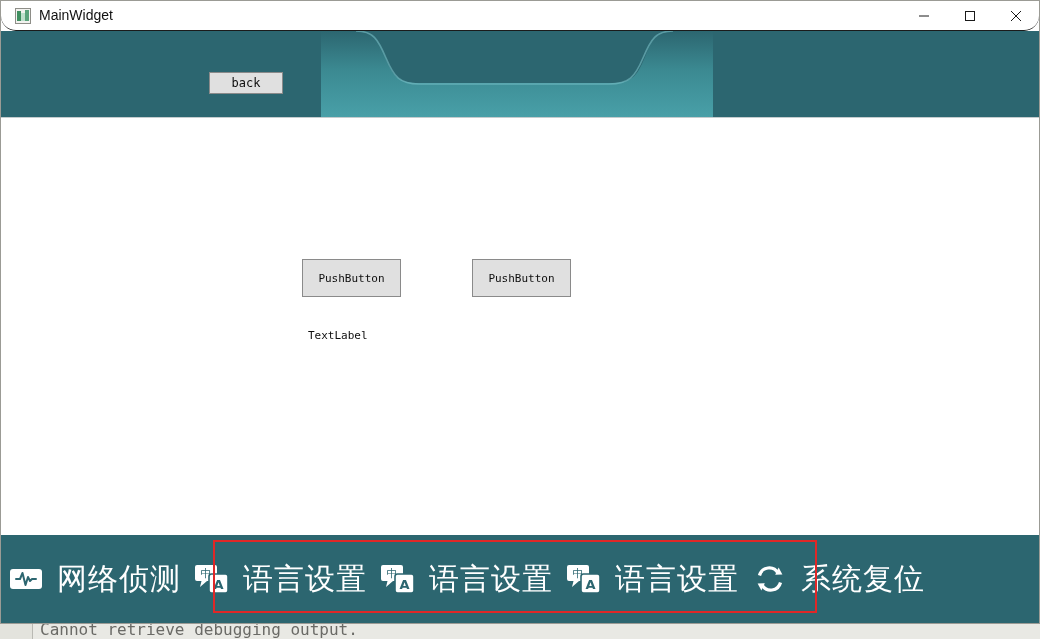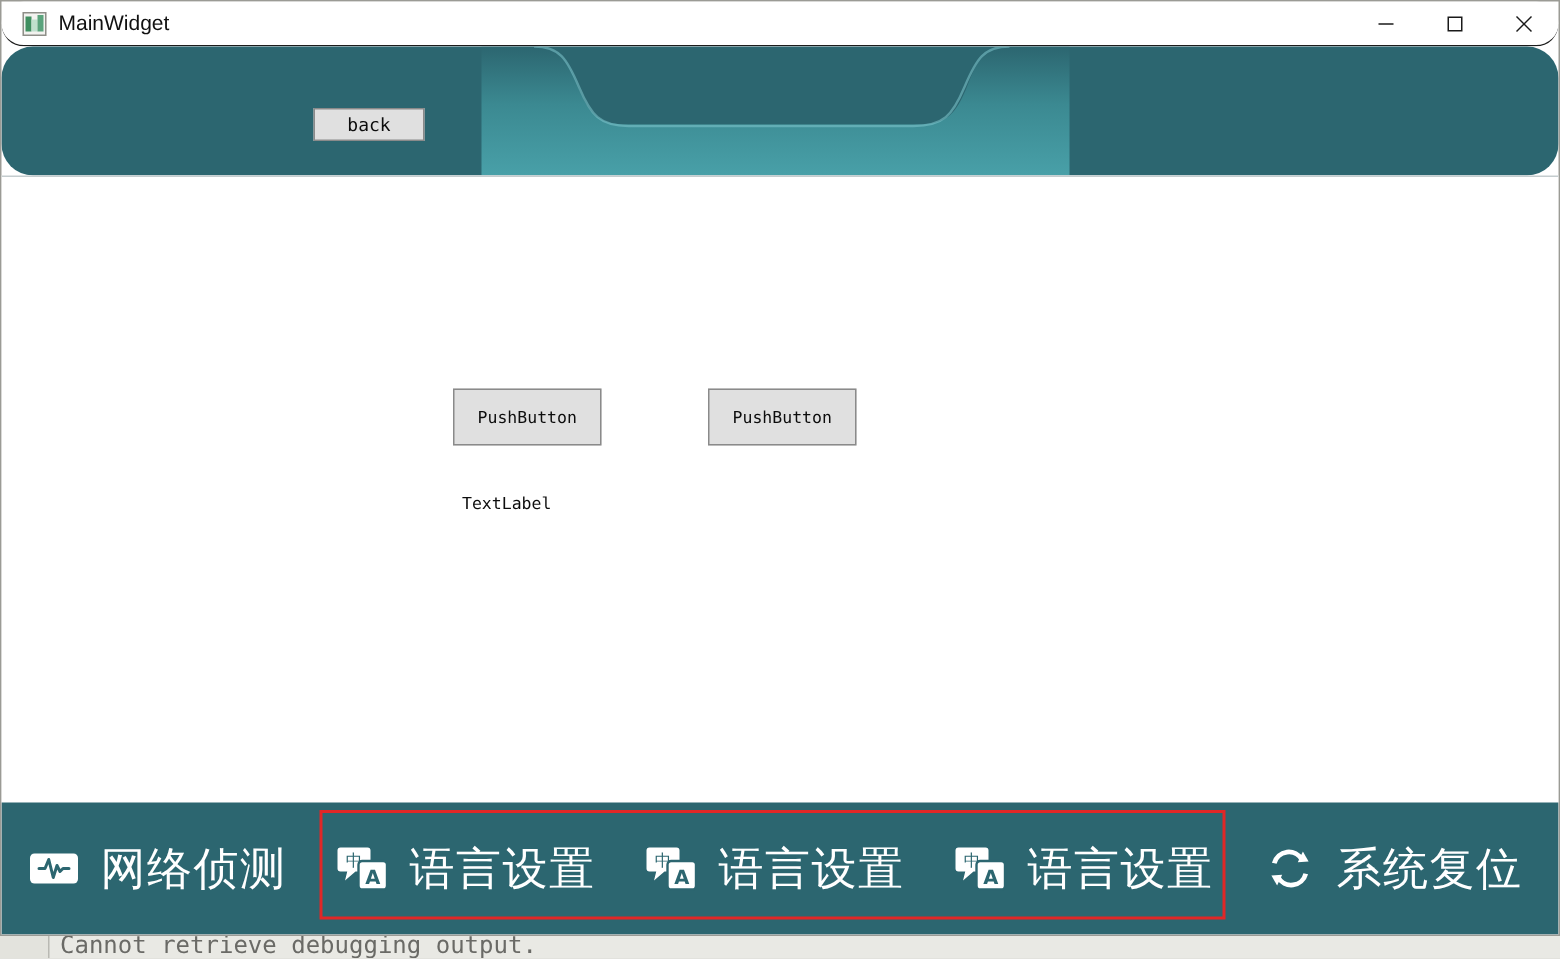--- a/index.html
+++ b/index.html
@@ -126,21 +126,20 @@
     color: #1a1a1a;
   }
   .winbtn svg { display: block; }
 
   
   .header {
     position: relative;
     height: 86px;
     background: #2c6670;
     overflow: hidden;
-    border-radius: 21px;
   }
   .header .curve {
     position: absolute;
     left: 0; top: 0;
     width: 1040px;
     height: 86px;
   }
   .back-btn {
     position: absolute;
     left: 208px;
@@ -199,21 +198,21 @@
     position: relative;
     height: 88px;
     background: #2c6670;
     display: flex;
     align-items: center;
   }
   .tool-item {
     display: flex;
     align-items: center;
     height: 88px;
-    padding: 0 16px;
+    padding: 0 6px;
     cursor: pointer;
     box-sizing: border-box;
   }
   .tool-item .ti-label {
     color: #ffffff;
     font-size: 30px;
     margin-left: 12px;
     font-family: "DejaVu Sans", sans-serif;
     white-space: nowrap;
     letter-spacing: 1px;

